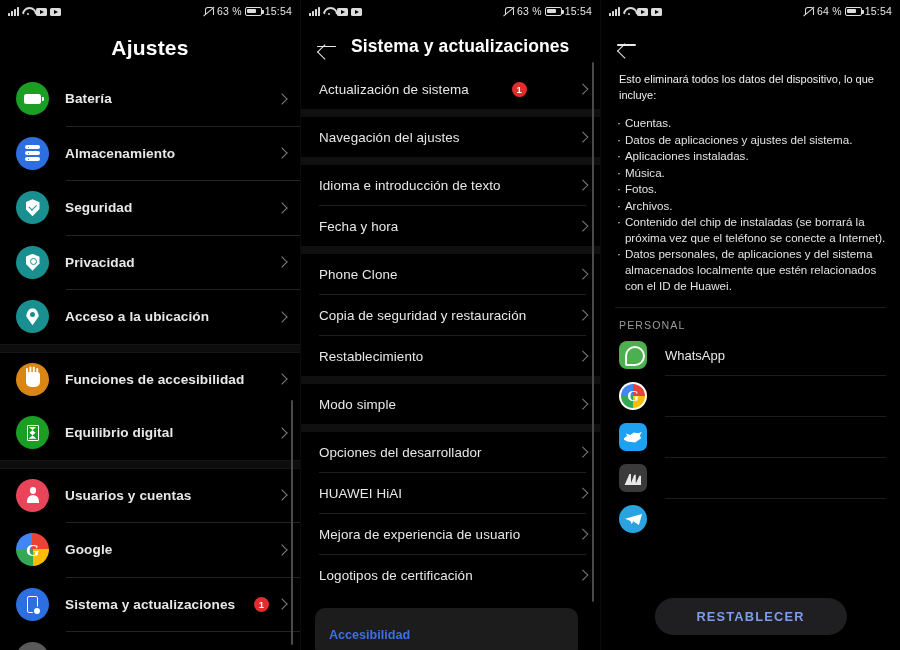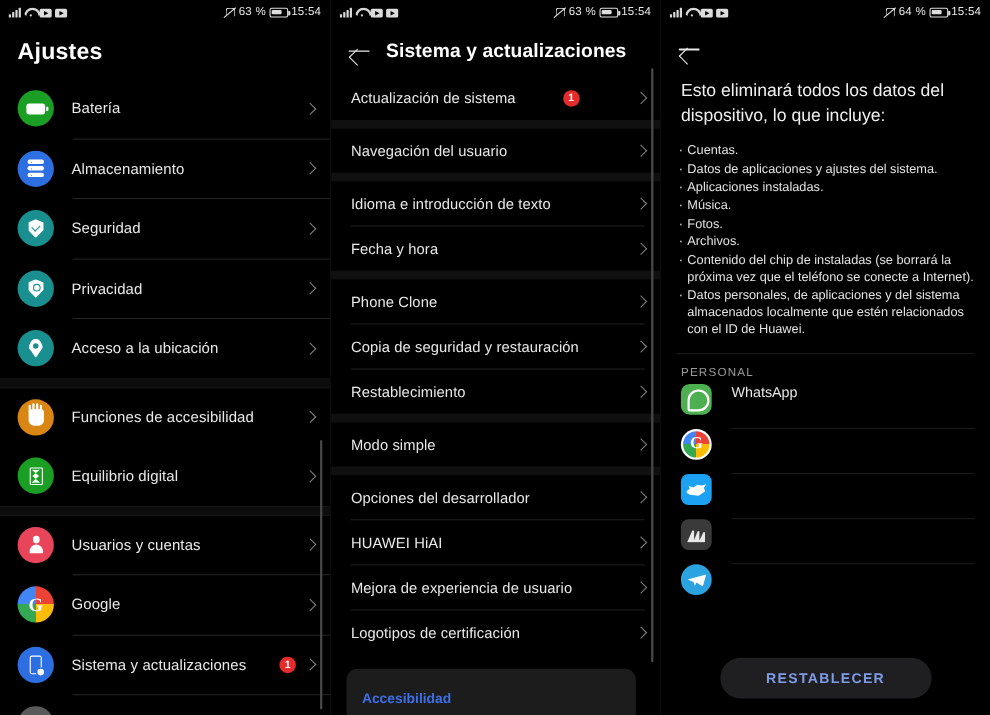--- a/index.html
+++ b/index.html
@@ -55,21 +55,21 @@
   .battico {
     width: 17px; height: 9px; border: 1.3px solid #ddd; border-radius: 2px;
     position: relative; display:flex; align-items:center;
   }
   .battico::after{ content:""; position:absolute; right:-3px; top:2px; width:1.6px; height:4px; background:#ddd; border-radius:0 1px 1px 0;}
   .battico i{ display:block; height:4.5px; background:#ddd; margin-left:1.5px; width:9px; border-radius:1px;}
 
   
   .title-big {
     font-size: 21px; font-weight: bold; color: #fff;
-    padding: 14px 16px 12px 16px; letter-spacing: .2px;
+    padding: 14px 16px 12px 16px; letter-spacing: .2px; text-align: center;
   }
   .title-row {
     display: flex; align-items: center; gap: 14px;
     padding: 14px 16px 12px 16px;
   }
   .backarrow { width: 20px; height: 18px; position: relative; flex: none; }
   .backarrow::before{
     content:""; position:absolute; left:0; top:8px; width:19px; height:1.8px; background:#e9e9e9; border-radius:1px;
   }
   .backarrow::after{
@@ -80,21 +80,21 @@
   .title-sm { font-size: 17.5px; font-weight: bold; color:#fff; letter-spacing:.1px;}
 
   
   .list { position: relative; }
   .row {
     display:flex; align-items:center; height:53.5px;
     padding: 0 14px 0 16px; position: relative;
   }
   .row .ico { width: 33px; height: 33px; border-radius: 50%; flex:none; position:relative;
               display:flex; align-items:center; justify-content:center; }
-  .row .lbl { margin-left: 16px; font-size: 13.6px; color:#e8e8e8; letter-spacing:.1px;}
+  .row .lbl { margin-left: 16px; font-size: 13.6px; color:#e8e8e8; letter-spacing:.1px;font-weight:bold;}
   .row .chev { margin-left:auto; width:8px; height:8px;
                border-top:1.4px solid #7d7d7d; border-right:1.4px solid #7d7d7d;
                transform: rotate(45deg); flex:none; }
   .sep { height:1px; background:#232323; margin-left:66px; }
   .groupgap { height: 9px; background:#0d0d0d; border-top:1px solid #151515; border-bottom:1px solid #151515;}
 
   .badge {
     width:15px;height:15px;border-radius:50%;background:#e42c2c;color:#fff;
     font-size:9.5px;font-weight:bold;display:flex;align-items:center;justify-content:center;
     margin-left:auto; margin-right:9px;
@@ -147,32 +147,32 @@
   .mgap { height:8px; background:#101010;}
   .hintcard {
     position:absolute; left:14px; right:22px; bottom:-8px;
     background:#1c1c1c; border-radius:10px; padding:11px 14px 16px 14px;
   }
   .hintcard .q { font-size:11.8px; color:#b8b8b8; }
   .hintcard .a { font-size:12.6px; color:#3d6fe8; margin-top:9px; font-weight:bold;}
 
   
   .rintro {
-    font-size:16px; color:#f0f0f0; line-height:1.42;
+    font-size:11px; color:#f0f0f0; line-height:1.42;
     padding: 6px 18px 0 18px;
   }
   .rbullets { padding: 12px 14px 0 16px; }
   .rbul {
     font-size:11.6px; color:#e3e3e3; line-height:1.34;
     display:flex; gap:4px; margin-bottom:1px;
   }
   .rbul .dot { flex:none; }
   .rdiv { height:1px; background:#1c1c1c; margin:14px 14px 0 14px;}
   .rsec { font-size:10.6px; color:#9a9a9a; letter-spacing:1.1px; padding:11px 0 4px 18px;}
-  .approw { display:flex; align-items:flex-start; height:40px; padding:0 2px 0 18px; position:relative;}
+  .approw { display:flex; align-items:center; height:40px; padding:0 2px 0 18px; position:relative;}
   .appico { width:28px;height:28px;border-radius:7px;flex:none;display:flex;align-items:center;justify-content:center;position:relative;}
   .approw .alabel { margin-left:18px; font-size:13px; color:#e8e8e8;}
   .asep { height:1px; background:#1c1c1c; margin-left:64px; margin-right:14px;}
   .ap-wa { background:#4caf50; border-radius:8px;}
   .ap-wa::after{content:"";position:absolute;left:6px;top:5px;width:16px;height:16px;border:2.4px solid #fff;border-radius:50%;
     border-bottom-left-radius:2px;}
   .ap-go { background:#fff; border-radius:50%; position:relative;}
   .ap-go .ring{position:absolute;left:2px;top:2px;width:24px;height:24px;border-radius:50%;
     background: conic-gradient(from 0deg, #ea4335 0deg 90deg, #fbbc05 90deg 180deg, #34a853 180deg 270deg, #4285f4 270deg 360deg);}
   .ap-go .gl{position:absolute;left:50%;top:50%;transform:translate(-50%,-50%);
@@ -358,21 +358,21 @@
 
     <div class="list">
       <div class="mrow">
         <span class="lbl">Actualización de sistema</span>
         <span class="badge">1</span>
         <span class="chev"></span>
       </div>
       <div class="mgap"></div>
 
       <div class="mrow">
-        <span class="lbl">Navegación del usuario</span>
+        <span class="lbl">Navegación del ajustes</span>
         <span class="chev"></span>
       </div>
       <div class="mgap"></div>
 
       <div class="mrow">
         <span class="lbl">Idioma e introducción de texto</span>
         <span class="chev"></span>
       </div>
       <div class="msep"></div>
       <div class="mrow">

